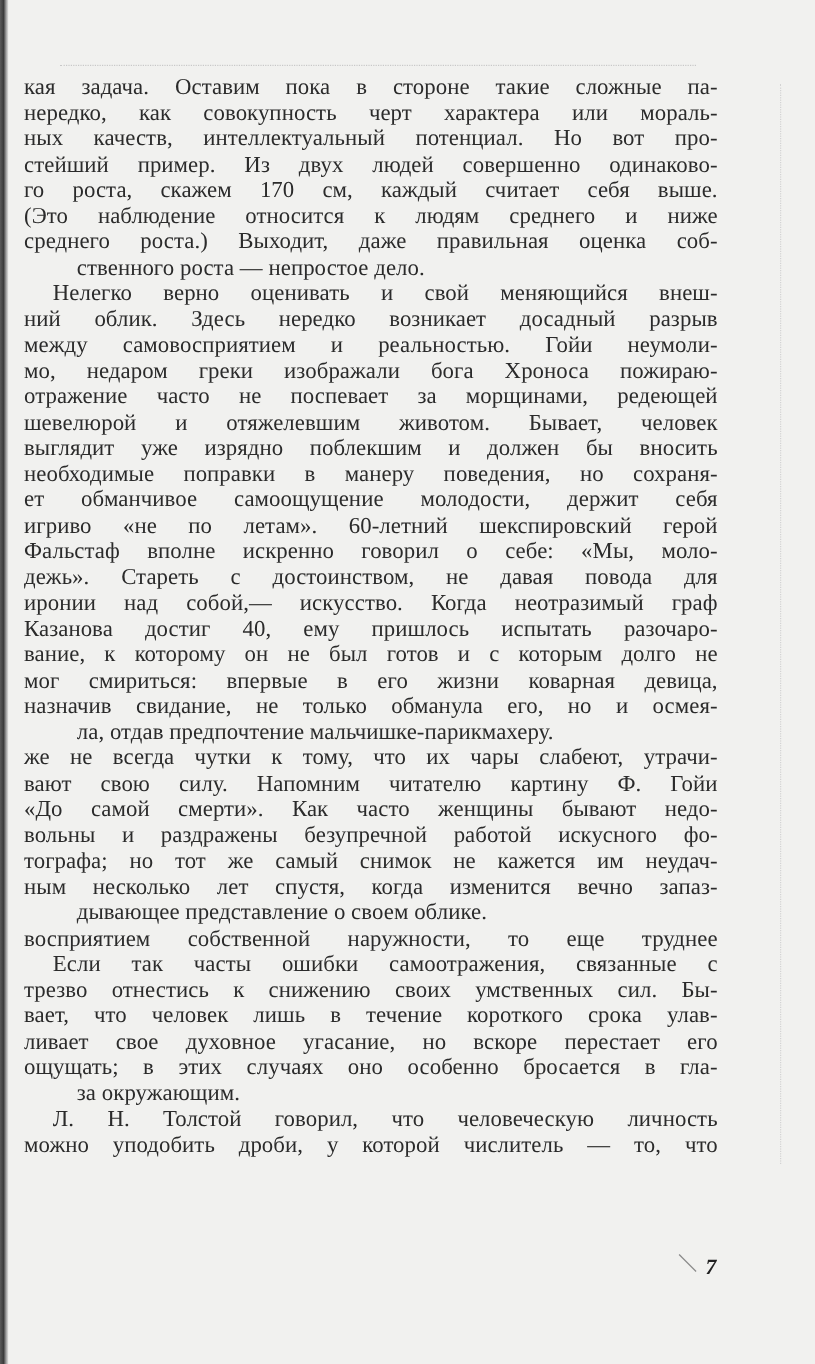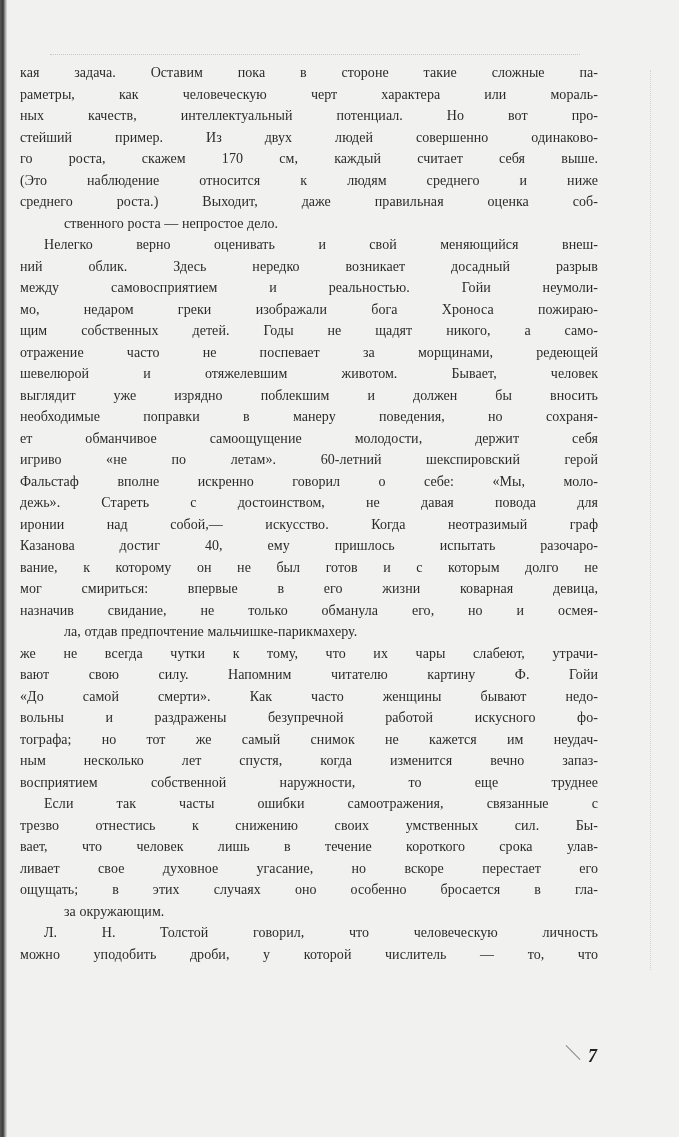--- a/index.html
+++ b/index.html
@@ -17,21 +17,21 @@
   .top-rule {
     position: absolute; left: 50px; top: 54px; width: 530px; height: 1px;
     border-top: 1px dotted #c8c8c8;
   }
   .text-block {
     position: absolute; left: 20px; top: 62px; width: 578px;
   }
   .line {
     display: block;
     height: 21.5px; line-height: 21.5px;
-    font-size: 14px;
+    font-size: 19px;
     text-align: justify;
     text-align-last: justify;
     white-space: nowrap;
     letter-spacing: 0.05px;
   }
   .line.last { text-align-last: left; margin-left: 44px; }
   .line.indent { padding-left: 24px; }
   .page-number {
     position: absolute; left: 588px; top: 1046px;
     font-size: 18px; font-weight: bold; font-style: italic; color: #222;
@@ -47,52 +47,52 @@
 </style>
 </head>
 <body>
 
 <div class="page-edge"></div>
 <div class="top-rule"></div>
 <div class="right-dots"></div>
 
 <div class="text-block" id="text-block">
     <span class="line">кая задача. Оставим пока в стороне такие сложные па-</span>
-    <span class="line">раметры, как человеческую черт характера или мораль-</span>
+    <span class="line">нередко, как совокупность черт характера или мораль-</span>
     <span class="line">ных качеств, интеллектуальный потенциал. Но вот про-</span>
     <span class="line">стейший пример. Из двух людей совершенно одинаково-</span>
     <span class="line">го роста, скажем 170 см, каждый считает себя выше.</span>
     <span class="line">(Это наблюдение относится к людям среднего и ниже</span>
     <span class="line">среднего роста.) Выходит, даже правильная оценка соб-</span>
     <span class="line last">ственного роста — непростое дело.</span>
     <span class="line indent">Нелегко верно оценивать и свой меняющийся внеш-</span>
     <span class="line">ний облик. Здесь нередко возникает досадный разрыв</span>
     <span class="line">между самовосприятием и реальностью. Гойи неумоли-</span>
     <span class="line">мо, недаром греки изображали бога Хроноса пожираю-</span>
-    <span class="line">щим собственных детей. Годы не щадят никого, а само-</span>
     <span class="line">отражение часто не поспевает за морщинами, редеющей</span>
     <span class="line">шевелюрой и отяжелевшим животом. Бывает, человек</span>
     <span class="line">выглядит уже изрядно поблекшим и должен бы вносить</span>
     <span class="line">необходимые поправки в манеру поведения, но сохраня-</span>
     <span class="line">ет обманчивое самоощущение молодости, держит себя</span>
     <span class="line">игриво «не по летам». 60-летний шекспировский герой</span>
     <span class="line">Фальстаф вполне искренно говорил о себе: «Мы, моло-</span>
     <span class="line">дежь». Стареть с достоинством, не давая повода для</span>
     <span class="line">иронии над собой,— искусство. Когда неотразимый граф</span>
     <span class="line">Казанова достиг 40, ему пришлось испытать разочаро-</span>
     <span class="line">вание, к которому он не был готов и с которым долго не</span>
     <span class="line">мог смириться: впервые в его жизни коварная девица,</span>
     <span class="line">назначив свидание, не только обманула его, но и осмея-</span>
     <span class="line last">ла, отдав предпочтение мальчишке-парикмахеру.</span>
     <span class="line">же не всегда чутки к тому, что их чары слабеют, утрачи-</span>
     <span class="line">вают свою силу. Напомним читателю картину Ф. Гойи</span>
     <span class="line">«До самой смерти». Как часто женщины бывают недо-</span>
     <span class="line">вольны и раздражены безупречной работой искусного фо-</span>
     <span class="line">тографа; но тот же самый снимок не кажется им неудач-</span>
     <span class="line">ным несколько лет спустя, когда изменится вечно запаз-</span>
+    <span class="line last">дывающее представление о своем облике.</span>
     <span class="line">восприятием собственной наружности, то еще труднее</span>
     <span class="line indent">Если так часты ошибки самоотражения, связанные с</span>
     <span class="line">трезво отнестись к снижению своих умственных сил. Бы-</span>
     <span class="line">вает, что человек лишь в течение короткого срока улав-</span>
     <span class="line">ливает свое духовное угасание, но вскоре перестает его</span>
     <span class="line">ощущать; в этих случаях оно особенно бросается в гла-</span>
     <span class="line last">за окружающим.</span>
     <span class="line indent">Л. Н. Толстой говорил, что человеческую личность</span>
     <span class="line">можно уподобить дроби, у которой числитель — то, что</span>
   </div>

